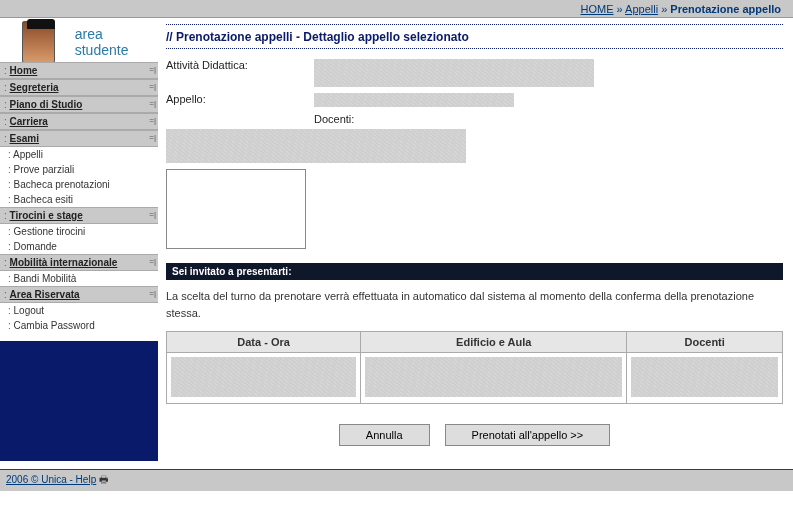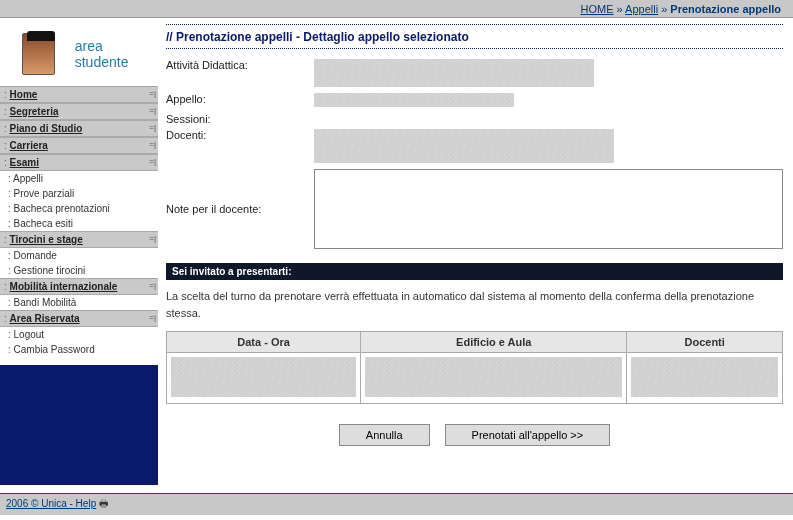--- a/index.html
+++ b/index.html
@@ -6,21 +6,21 @@
   body { font-family: Verdana, Arial, sans-serif; font-size: 11px; color: #333; background: #fff; width: 793px; }
   
   .topbar { background: #c8c8c8; height: 18px; border-bottom: 1px solid #999; font-size: 11px; text-align: right; padding-right: 12px; line-height: 18px; color: #003a7a; }
   .topbar a { color: #003a7a; text-decoration: underline; }
   .topbar .current { font-weight: bold; color: #003a7a; margin-top: 24px; }
   
   .layout { display: flex; }
   .sidebar { width: 158px; flex-shrink: 0; }
   .main { flex: 1; padding: 6px 10px 10px 8px; }
   
-  .brandbox { height: 68px; padding: 8px 6px 4px 6px; display: flex; align-items: center; gap: 20px; margin-left: 16px; }
+  .brandbox { height: 44px; padding: 8px 6px 4px 6px; display: flex; align-items: center; gap: 20px; margin-left: 16px; }
   .avatar { width: 36px; height: 42px; background: linear-gradient(#8a4a2a, #d99a6a); border: 1px solid #555; border-radius: 2px; position: relative; }
   .avatar::before { content:""; position:absolute; top:-3px; left:4px; width:28px; height:10px; background:#111; border-radius:3px 3px 0 0; }
   .brandtxt { font-size: 14px; color: #2a7aa6; }
   
   .nav { }
   .nav-sec { background: #c9c9c9; border: 1px solid #aaa; border-left:0; border-right:0; padding: 2px 4px; font-size: 10px; position: relative; }
   .nav-sec a { color: #222; text-decoration: underline; font-weight: bold; }
   .nav-sec .tag { position:absolute; right:2px; top:2px; font-size:8px; color:#555; }
   .nav-item { padding: 2px 4px 2px 8px; font-size: 10px; color: #333; }
   .nav-item::before { content:": "; color:#666; }
@@ -71,22 +71,22 @@
       <div class="nav-sec"><a>Home</a><span class="tag">=|</span></div>
       <div class="nav-sec"><a>Segreteria</a><span class="tag">=|</span></div>
       <div class="nav-sec"><a>Piano di Studio</a><span class="tag">=|</span></div>
       <div class="nav-sec"><a>Carriera</a><span class="tag">=|</span></div>
       <div class="nav-sec"><a>Esami</a><span class="tag">=|</span></div>
       <div class="nav-item">Appelli</div>
       <div class="nav-item">Prove parziali</div>
       <div class="nav-item">Bacheca prenotazioni</div>
       <div class="nav-item">Bacheca esiti</div>
       <div class="nav-sec"><a>Tirocini e stage</a><span class="tag">=|</span></div>
+      <div class="nav-item">Gestione tirocini</div>
       <div class="nav-item">Domande</div>
-      <div class="nav-item">Gestione tirocini</div>
       <div class="nav-sec"><a>Mobilità internazionale</a><span class="tag">=|</span></div>
       <div class="nav-item">Bandi Mobilità</div>
       <div class="nav-sec"><a>Area Riservata</a><span class="tag">=|</span></div>
       <div class="nav-item">Logout</div>
       <div class="nav-item">Cambia Password</div>
     </div>
     <div class="bluefill"></div>
   </div>
 
   <div class="main">
@@ -94,21 +94,20 @@
     <div class="section-title">// Prenotazione appelli - Dettaglio appello selezionato</div>
     <div class="dotted2"></div>
 
     <div class="fields">
       <div class="flabel">Attività Didattica:</div>
       <div class="fval"><span class="noise tall" style="height:28px;width:280px;"></span></div>
 
       <div class="flabel">Appello:</div>
       <div class="fval"><span class="noise" style="width:200px;"></span></div>
 
-      <div class="flabel">Sessioni:</div>
       <div class="fval"></div>
 
       <div class="flabel">Docenti:</div>
       <div class="fval"><span class="noise tall" style="height:34px;width:300px;"></span></div>
 
       <div class="flabel" style="align-self:center;">Note per il docente:</div>
       <div>
           <div class="notebox"></div>
         </div>
     </div>

